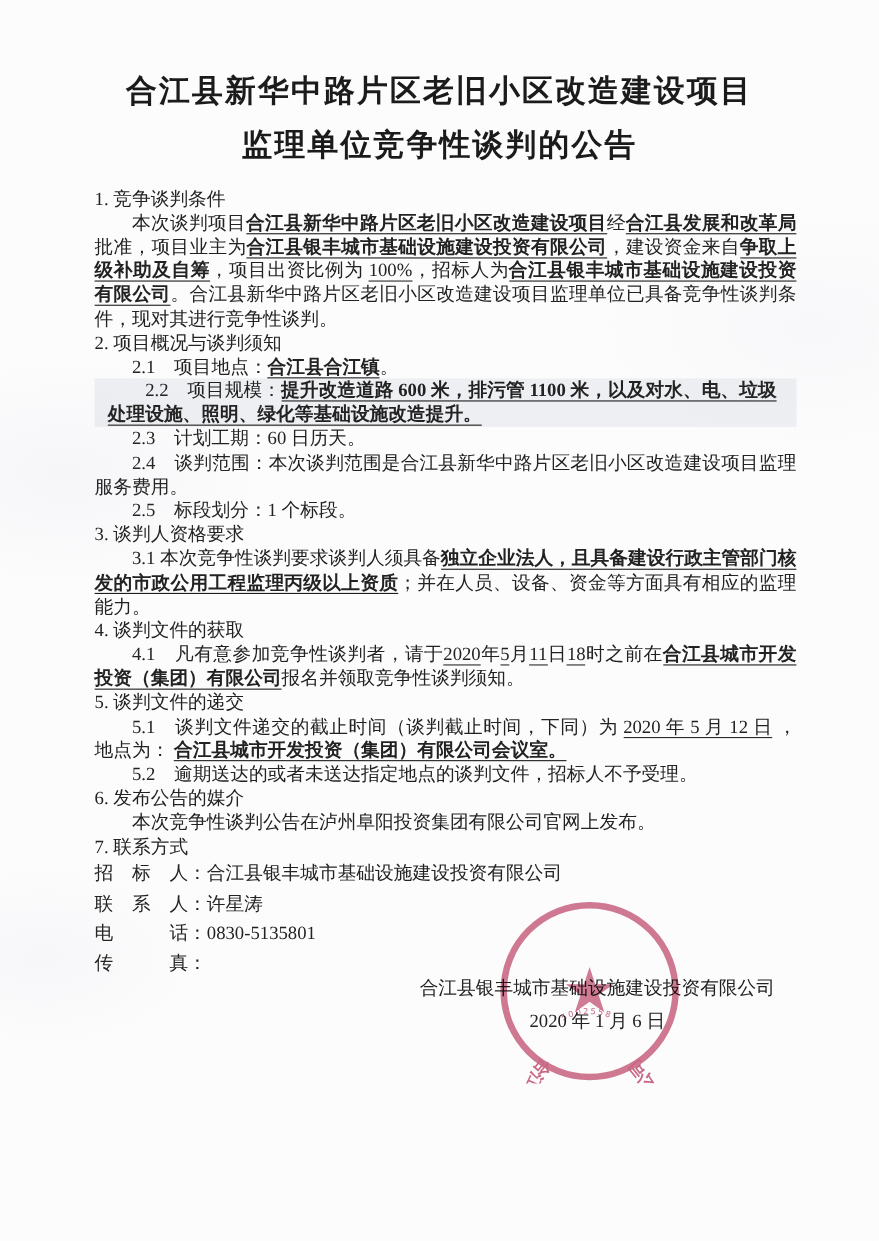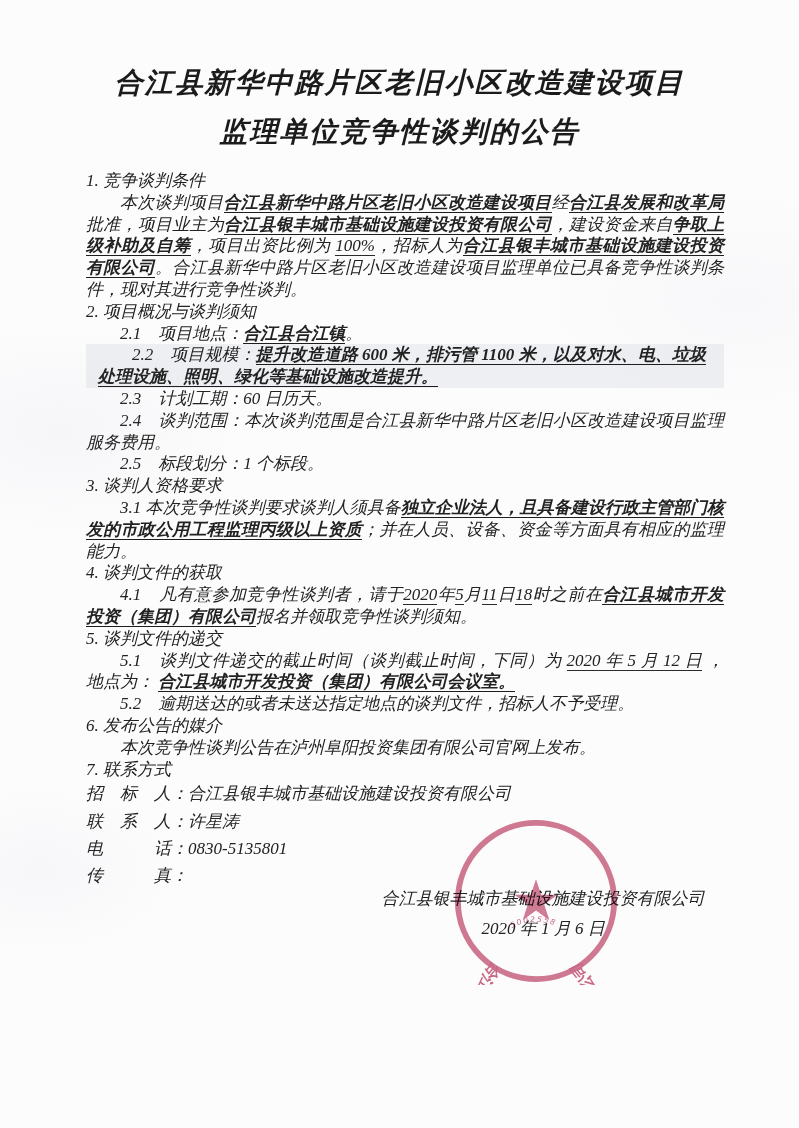--- a/index.html
+++ b/index.html
@@ -4,21 +4,20 @@
 <style>
   html,body { margin:0; padding:0; background:#ffffff; }
   .page {
     position:relative;
     width:799px; height:1128px;
     margin:0 auto;
     background:#fcfcfd;
     overflow:hidden;
     font-family:"Liberation Serif","DejaVu Serif",serif;
     color:#222222;
-    font-style:italic;
   }
   
   .page::before{
     content:"";
     position:absolute; inset:0;
     background:
       radial-gradient(260px 150px at 60px 430px, rgba(150,150,170,0.06), rgba(0,0,0,0) 70%),
       radial-gradient(200px 120px at 40px 870px, rgba(150,150,170,0.05), rgba(0,0,0,0) 70%),
       radial-gradient(300px 160px at 740px 300px, rgba(150,150,170,0.04), rgba(0,0,0,0) 70%);
     pointer-events:none;

